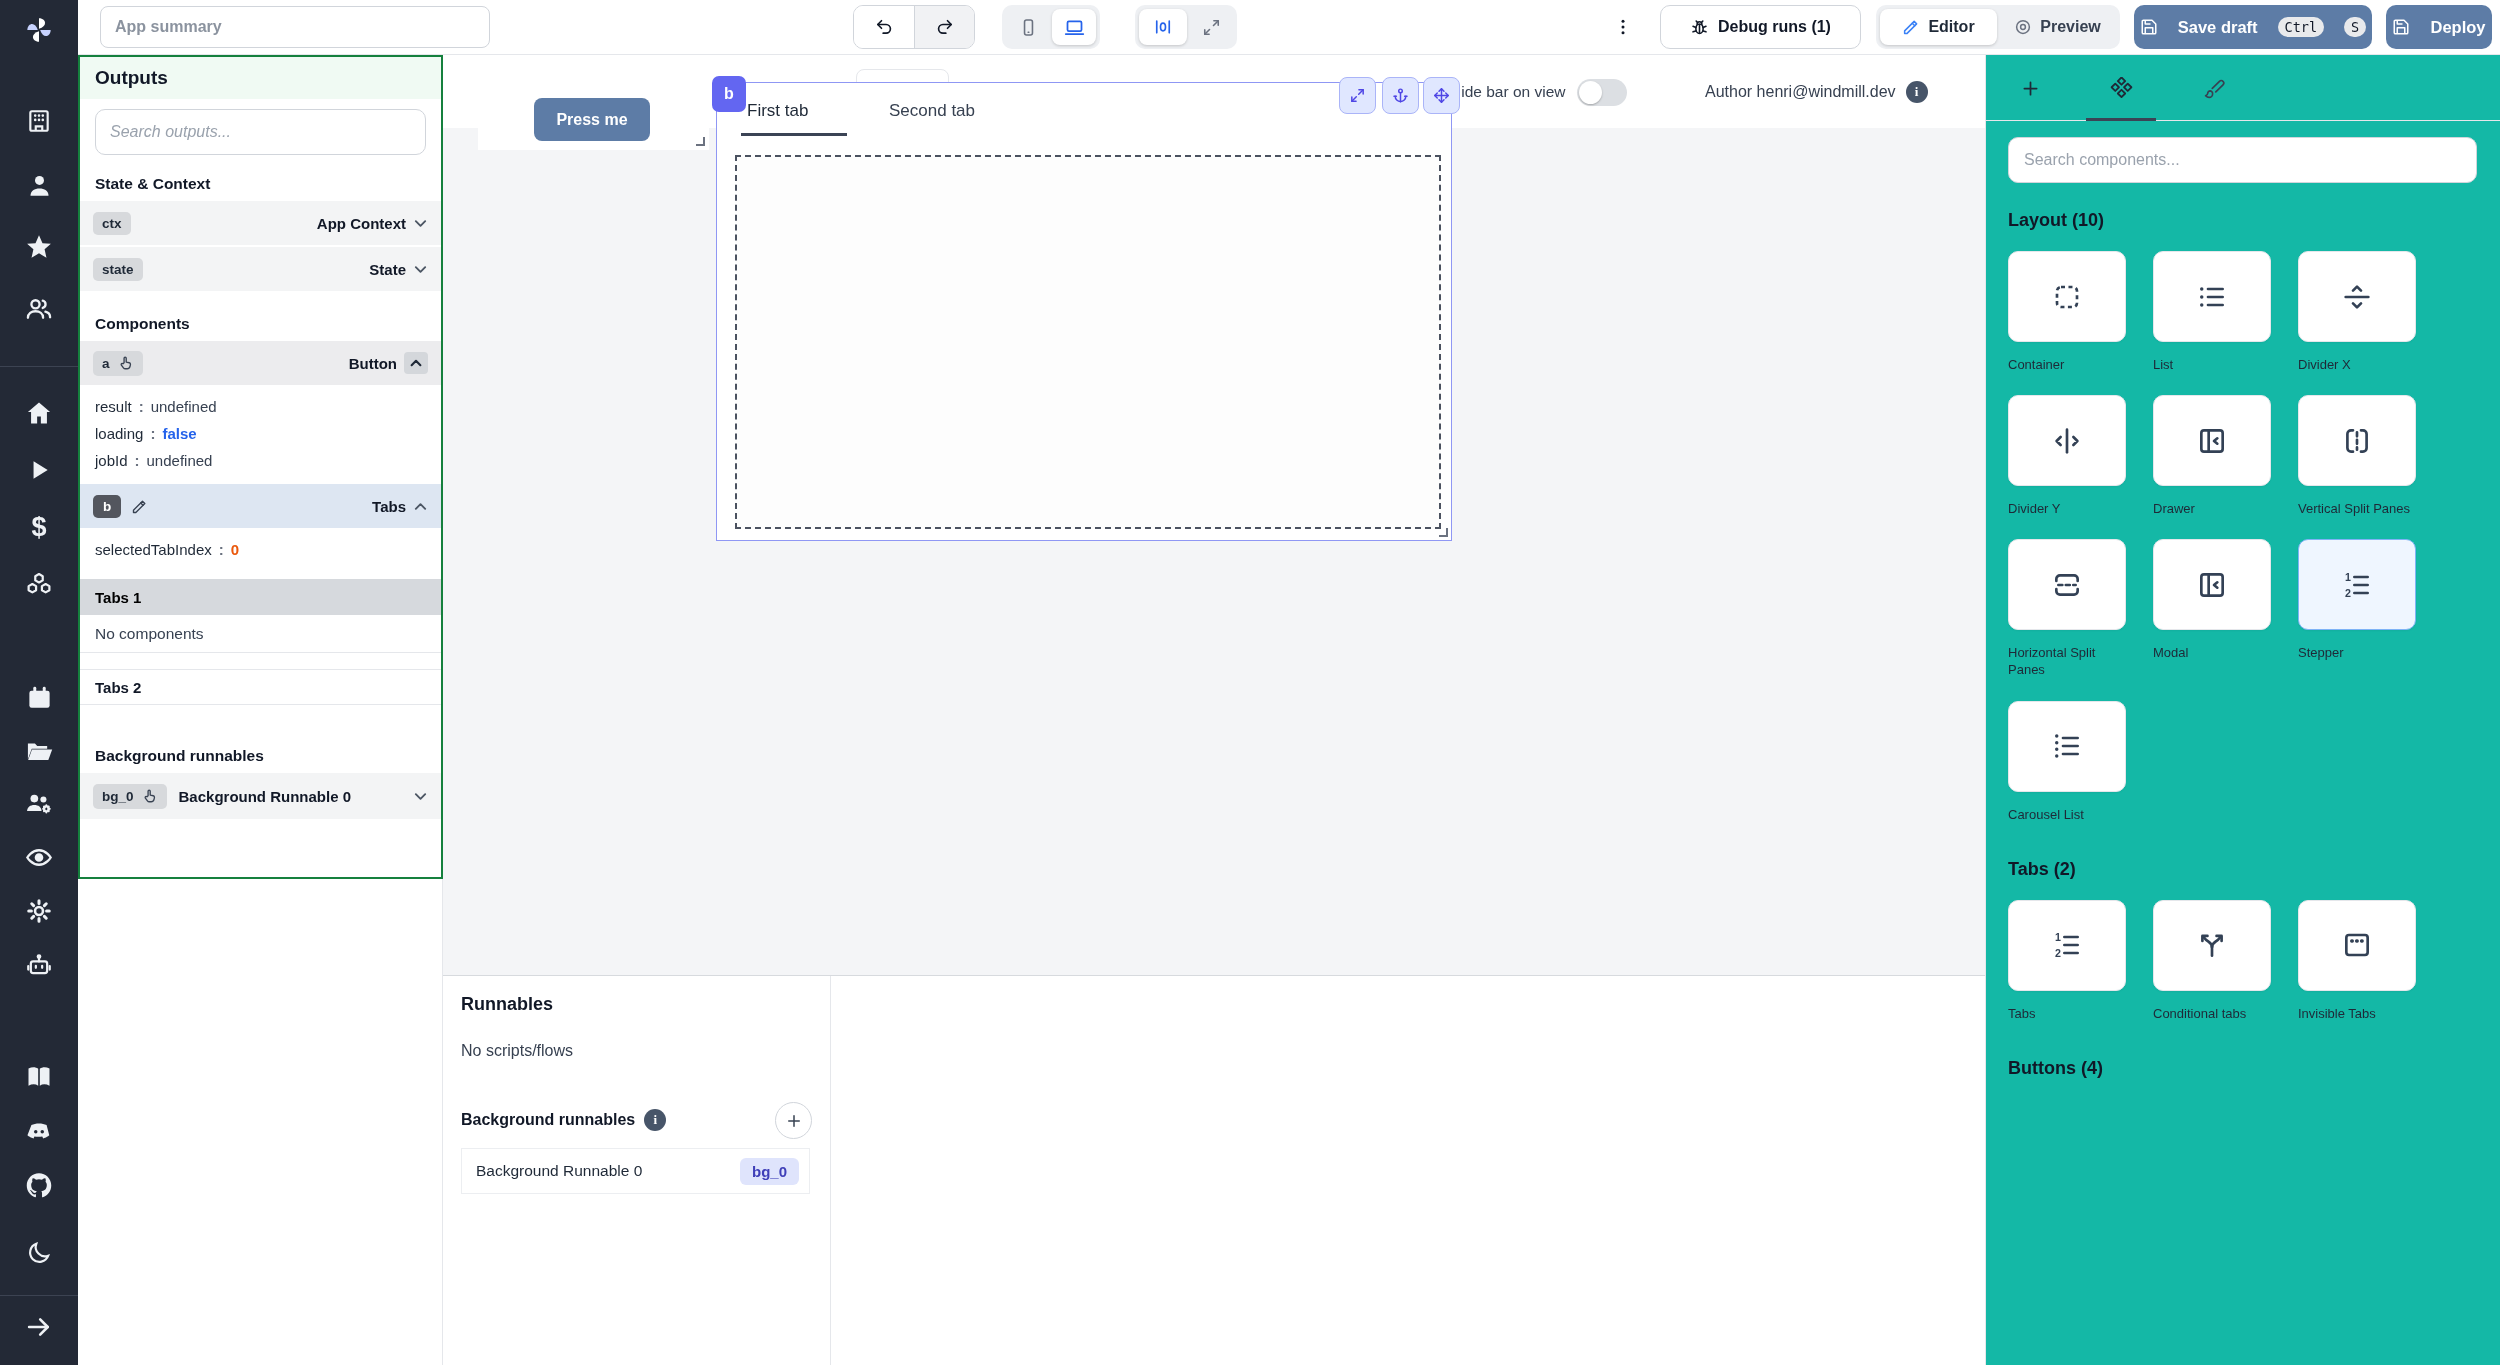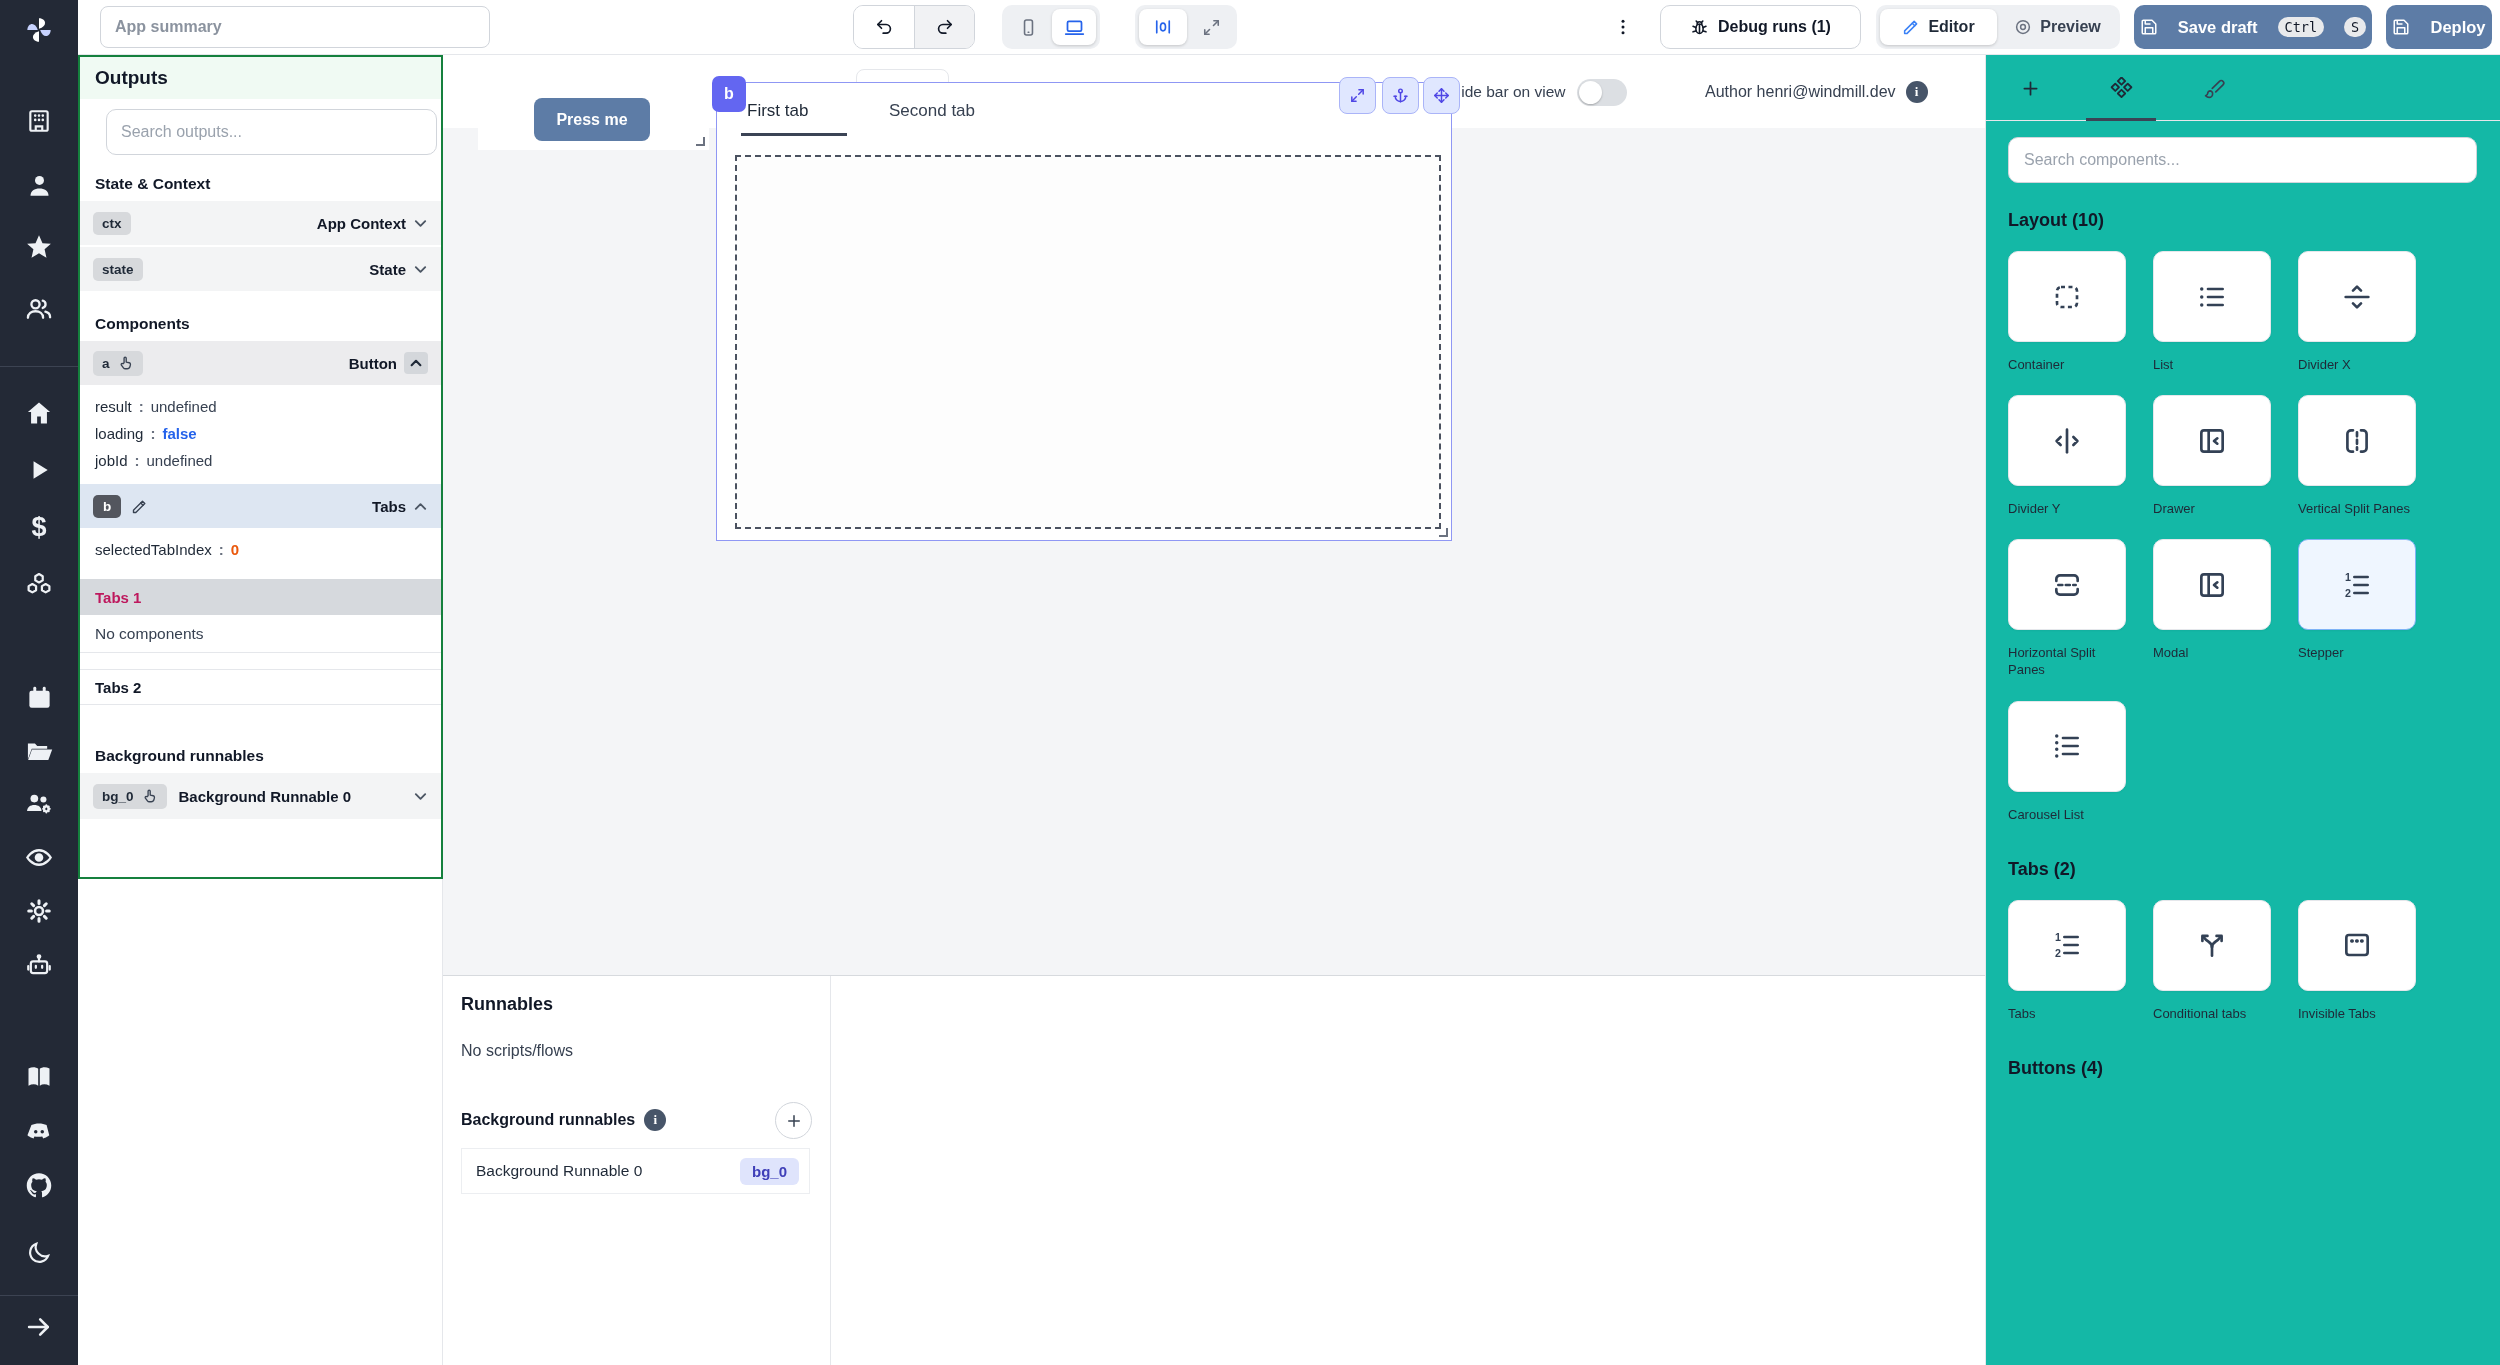--- a/index.html
+++ b/index.html
@@ -33,38 +33,38 @@
   .view-item.sel { background:#fff; box-shadow:0 1px 3px rgba(0,0,0,.18); }
   .blue-btn { background:#5d7ca6; border:none; border-radius:10px; color:#fff; font-weight:700; font-size:16.5px; display:flex; align-items:center; justify-content:center; gap:20px; cursor:pointer; font-family:"Liberation Sans",sans-serif; }
   .save-btn { left:2056px; width:238px; }
   .deploy-btn { left:2308px; width:106px; }
   .kbd { background:#e9eaec; color:#111827; border-radius:10px; padding:2px 7px; font-size:13.5px; font-family:"DejaVu Sans Mono",monospace; font-weight:400; }
 
   
   .leftcol { position:absolute; left:78px; top:55px; width:365px; height:1310px; background:#fff; border-right:1px solid #e5e7eb; z-index:1; }
   .outputs { position:absolute; left:78px; top:55px; width:365px; height:824px; background:#fff; border:2px solid #15803d; z-index:3; overflow:hidden; }
   .outputs-head { height:42px; background:#f0faf3; display:flex; align-items:center; padding:0 15px; font-size:19px; font-weight:700; color:#111827; }
-  .o-search { display:block; margin:10px 26px 0; width:331px; height:46px; border:1px solid #d1d5db; border-radius:10px; padding:0 14px; font-size:16px; font-family:"Liberation Sans",sans-serif; color:#374151; }
+  .o-search { display:block; margin:10px 15px 0; width:331px; height:46px; border:1px solid #d1d5db; border-radius:10px; padding:0 14px; font-size:16px; font-family:"Liberation Sans",sans-serif; color:#374151;font-style:italic; }
   .o-search::placeholder { color:#9aa2ad; }
   .o-heading { margin:20px 0 8px 15px; font-size:15.5px; font-weight:700; color:#111827; }
   .o-row { height:44px; display:flex; align-items:center; padding:0 13px; background:#f3f4f5; margin-bottom:2px; }
   .o-badge { background:#d7d9dc; border-radius:5px; padding:4px 9px; font-size:13.5px; font-weight:700; color:#1f2937; display:flex; align-items:center; gap:7px; }
   .o-row-right { margin-left:auto; display:flex; align-items:center; gap:7px; font-size:15px; font-weight:700; color:#111827; }
   .chev { color:#4b5563; }
   .row-a { background:#ececee; }
   .row-b { background:#dde6f2; }
   .badge-dark { background:#53565e; color:#fff; border-radius:5px; padding:4px 10px; font-size:13.5px; font-weight:700; }
   .chip-box { width:24px; height:22px; background:#d4d7db; border-radius:4px; display:flex; align-items:center; justify-content:center; color:#1f2937; }
   .props { padding:8px 15px 10px; font-size:15px; color:#1f2937; }
   .props div { padding:5px 0; }
   .colon { color:#6b7280; padding:0 7px; font-weight:700; }
   .v-undef { color:#374151; }
   .v-false { color:#2563eb; font-weight:600; }
   .v-zero { color:#ea580c; font-weight:700; }
-  .tabs1-head { height:36px; background:#d6d9dd; display:flex; align-items:center; padding:0 15px; font-size:15px; font-weight:700; color:#be185d; margin-top:12px; }
+  .tabs1-head { height:36px; background:#d6d9dd; display:flex; align-items:center; padding:0 15px; font-size:15px; font-weight:700; color:#000000; margin-top:12px; }
   .tabs-empty { height:38px; display:flex; align-items:center; padding:0 15px; font-size:15.5px; color:#374151; border-bottom:1px solid #e5e7eb; }
   .tabs2-head { height:36px; background:#fff; border-top:1px solid #e5e7eb; border-bottom:1px solid #e5e7eb; display:flex; align-items:center; padding:0 15px; font-size:15px; font-weight:700; color:#111827; margin-top:16px; }
 
   
   .canvas { position:absolute; left:443px; top:55px; width:1542px; height:920px; background:#fff; }
   .cstrip { position:absolute; left:0; top:0; width:100%; height:73px; background:#fff; }
   .refresh-box { position:absolute; left:413px; top:14px; width:93px; height:46px; border:1px solid #e5e7eb; border-radius:8px; background:#fff; display:flex; align-items:center; justify-content:center; gap:6px; font-size:15px; font-weight:600; color:#111827; }
   .once { position:absolute; left:522px; top:14px; height:46px; display:flex; align-items:center; gap:10px; font-size:16px; font-weight:600; color:#374151; cursor:pointer; }
   .hidebar { position:absolute; left:1007px; top:14px; height:46px; display:flex; align-items:center; gap:12px; font-size:15.5px; color:#374151; }
   .toggle { width:50px; height:27px; background:#dcdfe3; border-radius:14px; position:relative; cursor:pointer; }

